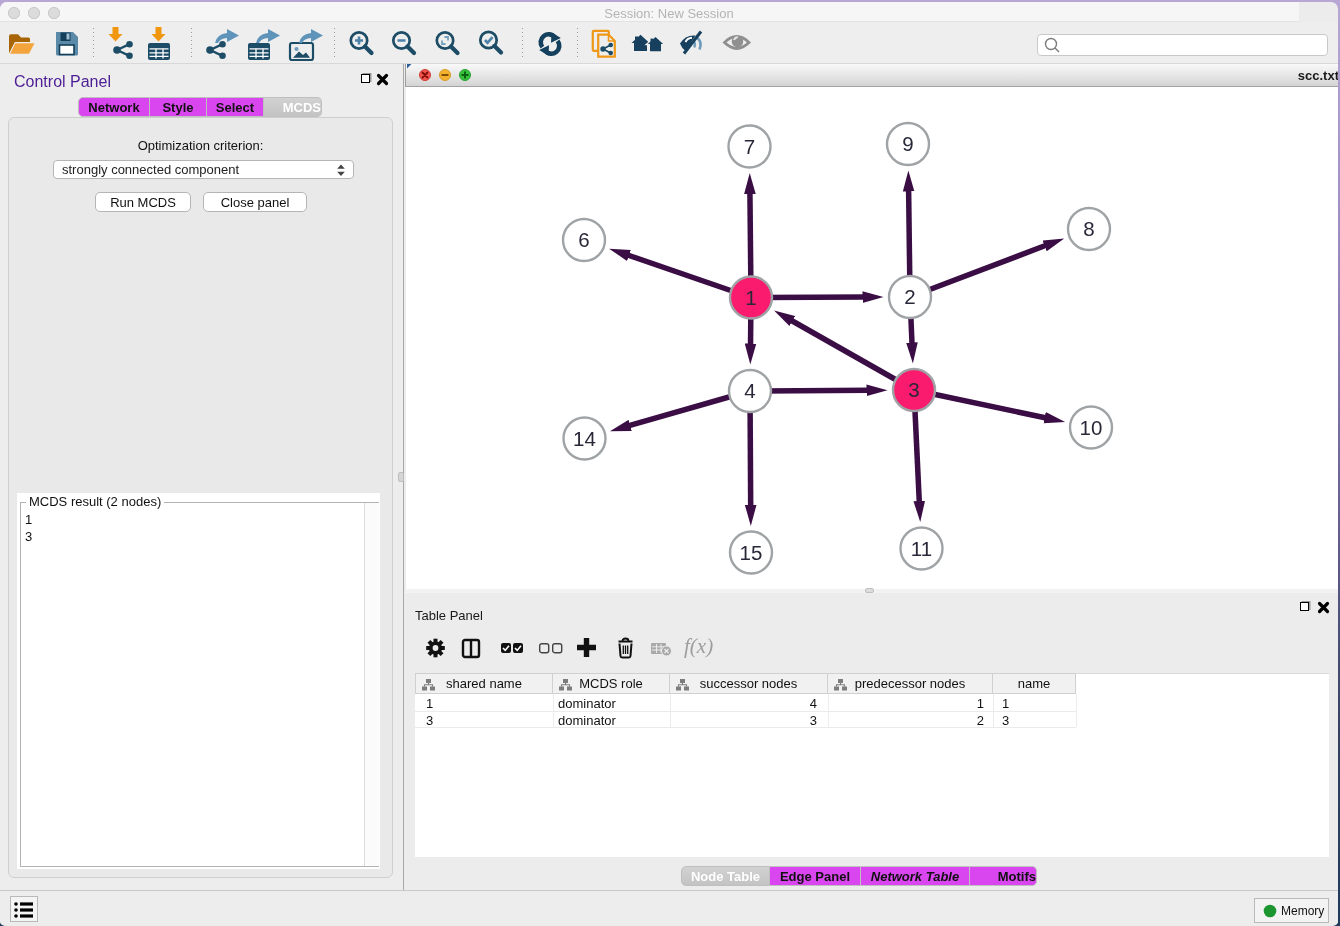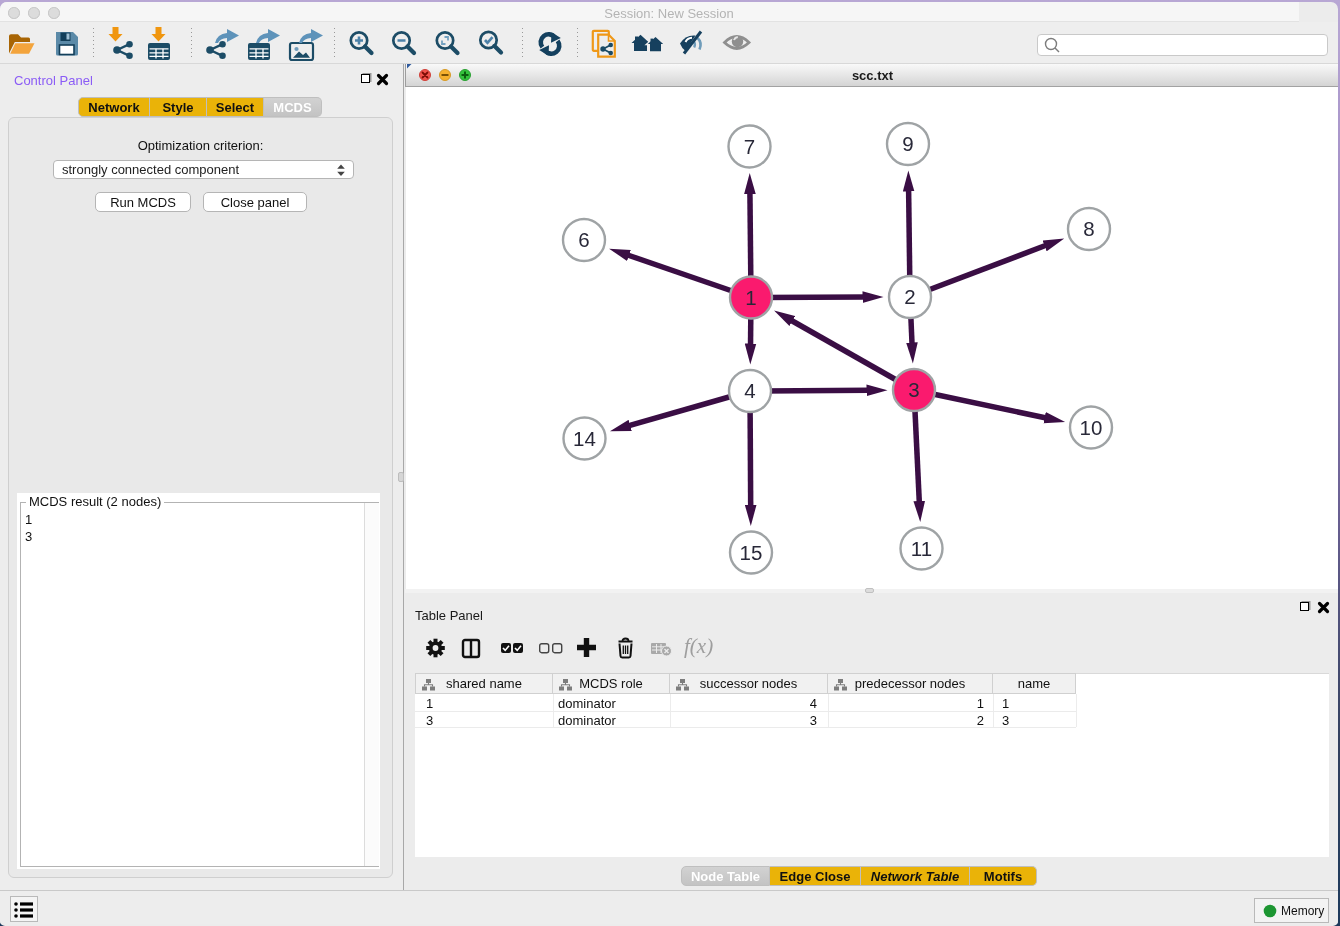--- a/index.html
+++ b/index.html
@@ -19,23 +19,23 @@
   background-image:repeating-linear-gradient(180deg,#999 0 1.5px,transparent 1.5px 4px); }
 #searchbox { position:absolute; left:1037px; top:12px; width:291px; height:22px;
   background:#fff; border:1px solid #c9c9c9; border-radius:4px; }
 
 #cpanel { position:absolute; left:0; top:62px; width:404px; height:826px;
   background:#ededed; border-right:1px solid #a8a8a8; }
 #cp-inner { position:absolute; left:8px; top:53px; width:385px; height:761px;
   background:#e9e9e9; border:1px solid #cfcfcf; border-radius:6px; }
 .tabrow { position:absolute; height:20px; display:flex; }
 .tab { height:20px; line-height:19px; font-size:13px; font-weight:bold; color:#111; text-align:center;
-  background:#eab308; border:1px solid #bfbfbf; border-left:none; }
+  background:#d946ef; border:1px solid #bfbfbf; border-left:none; }
 .tab.first { border-left:1px solid #bfbfbf; border-radius:5px 0 0 5px; }
-.tab.last { border-radius:0 5px 5px 0; }
+.tab.last { border-radius:0 5px 5px 0;text-align:right; }
 .tab.sel { background:linear-gradient(#d2d2d2,#c3c3c3); color:#fff; }
 .btn { position:absolute; background:#fff; border:1px solid #b5b5b5; border-radius:5px;
   font-size:13px; color:#111; text-align:center; }
 #resultbox { position:absolute; left:8px; top:375px; width:363px; height:376px; background:#fff; }
 #resultframe { position:absolute; left:3px; top:9px; width:359px; height:365px;
   border:1px solid #b3b3b3; }
 #resultlabel { position:absolute; left:9px; top:1px; background:#fff; padding:0 3px;
   font-size:13px; color:#111; }
 #resultscroll { position:absolute; right:1.5px; top:10px; width:15px; height:363px;
   background:#fbfbfb; border-left:1px solid #dcdcdc; }
@@ -196,21 +196,21 @@
     <div class="sep" style="left:577px;"></div>
     <div id="searchbox">
         <svg width="20" height="20" style="position:absolute;left:5px;top:1px;">
       <circle cx="8" cy="8" r="5.5" fill="none" stroke="#7c7c7c" stroke-width="1.4"></circle>
       <line x1="12" y1="12" x2="16" y2="16" stroke="#7c7c7c" stroke-width="1.4"></line>
         </svg>
       </div>
   </div>
 
   <div id="cpanel">
-    <div style="position:absolute;left:14px;top:9px;font-size:13px;color:#8b5cf6;">Control Panel</div>
+    <div style="position:absolute;left:14px;top:9px;font-size:16px;color:#4c1d95;">Control Panel</div>
     <div style="position:absolute;left:361px;top:9.5px;width:9px;height:9px;border:1.6px solid #000;background:#fff;box-shadow:1.5px -1px 0 #9a9a9a;"></div>
     <svg width="13" height="13" style="position:absolute;left:376px;top:8.5px;">
       <path d="M2.5,2.5 L10.5,10.5 M10.5,2.5 L2.5,10.5" stroke="#000" stroke-width="3.2" stroke-linecap="round"></path>
       </svg>
     <div class="tabrow" style="left:78px;top:33px;">
       <div class="tab first" style="width:72px;">Network</div>
       <div class="tab" style="width:57px;">Style</div>
       <div class="tab" style="width:57px;">Select</div>
       <div class="tab last sel" style="width:58px;">MCDS</div>
     </div>
@@ -245,21 +245,21 @@
           <path d="M3.5,3.5 L8.5,8.5 M8.5,3.5 L3.5,8.5" stroke="#7c0d05" stroke-width="1.8" stroke-linecap="round"></path>
         </svg>
       <div class="mtl" style="left:33px;background:#f6b12f;border:1px solid #d79a24;"></div>
       <svg width="12" height="12" class="mtl" style="left:33px;">
           <path d="M2.5,6 L9.5,6" stroke="#7a5104" stroke-width="2"></path>
         </svg>
       <div class="mtl" style="left:53px;background:#35c33d;border:1px solid #2aa032;"></div>
       <svg width="12" height="12" class="mtl" style="left:53px;">
           <path d="M6,2.5 L6,9.5 M2.5,6 L9.5,6" stroke="#0c5e10" stroke-width="2"></path>
         </svg>
-      <div style="position:absolute;left:0;top:4px;width:933px;text-align:center;font-size:13px;font-weight:bold;color:#1a1a1a;">scc.txt</div>
+      <div style="position:absolute;left:0;top:4px;width:933px;text-align:right;font-size:13px;font-weight:bold;color:#1a1a1a;">scc.txt</div>
     </div>
     <div id="netbody">
       <svg width="932" height="502" viewBox="406 87 932 502" style="position:absolute;left:0;top:0;">
 <defs>
             <marker id="arr" viewBox="0 -6 22 12" refX="3" refY="0" markerWidth="22" markerHeight="12" orient="auto" markerUnits="userSpaceOnUse">
 <path d="M0,-5.8 L21,0 L0,5.8 Z" fill="#3a0e44"></path>
             </marker>
           </defs>
 <g stroke="#3a0e44" stroke-width="5.5" marker-end="url(#arr)">
 <line x1="751.0" y1="297.5" x2="749.9" y2="191.0"></line>
@@ -418,21 +418,21 @@
 <div class="tcell" style="left:519px;top:23px;width:50px;text-align:right;">1</div>
 <div class="tcell" style="left:587px;top:23px;">1</div>
 <div class="tcell" style="left:11px;top:39.5px;">3</div>
 <div class="tcell" style="left:143px;top:39.5px;">dominator</div>
 <div class="tcell" style="left:352px;top:39.5px;width:50px;text-align:right;">3</div>
 <div class="tcell" style="left:519px;top:39.5px;width:50px;text-align:right;">2</div>
 <div class="tcell" style="left:587px;top:39.5px;">3</div>
     </div>
     <div class="tabrow" style="left:276px;top:273px;">
       <div class="tab first sel" style="width:89px;">Node Table</div>
-      <div class="tab" style="width:91px;">Edge Close</div>
+      <div class="tab" style="width:91px;">Edge Panel</div>
       <div class="tab" style="width:109px;font-style:italic;">Network Table</div>
       <div class="tab last" style="width:67px;">Motifs</div>
     </div>
   </div>
 
   <div id="statusbar">
     <div id="listbtn">
       <svg width="24" height="22" style="position:absolute;left:1px;top:2px;">
         <circle cx="4" cy="5" r="1.8" fill="#000"></circle>
           <rect x="8" y="3.4" width="13" height="3.2" fill="#000"></rect>

